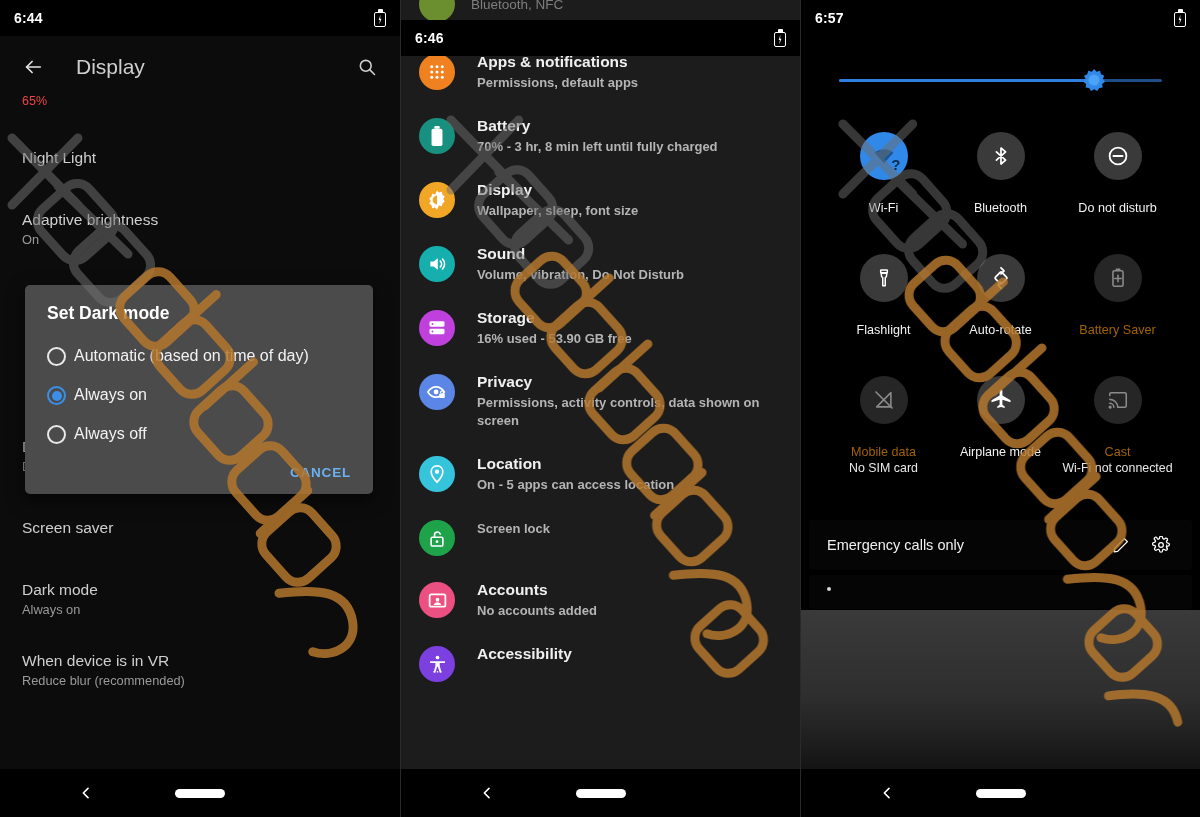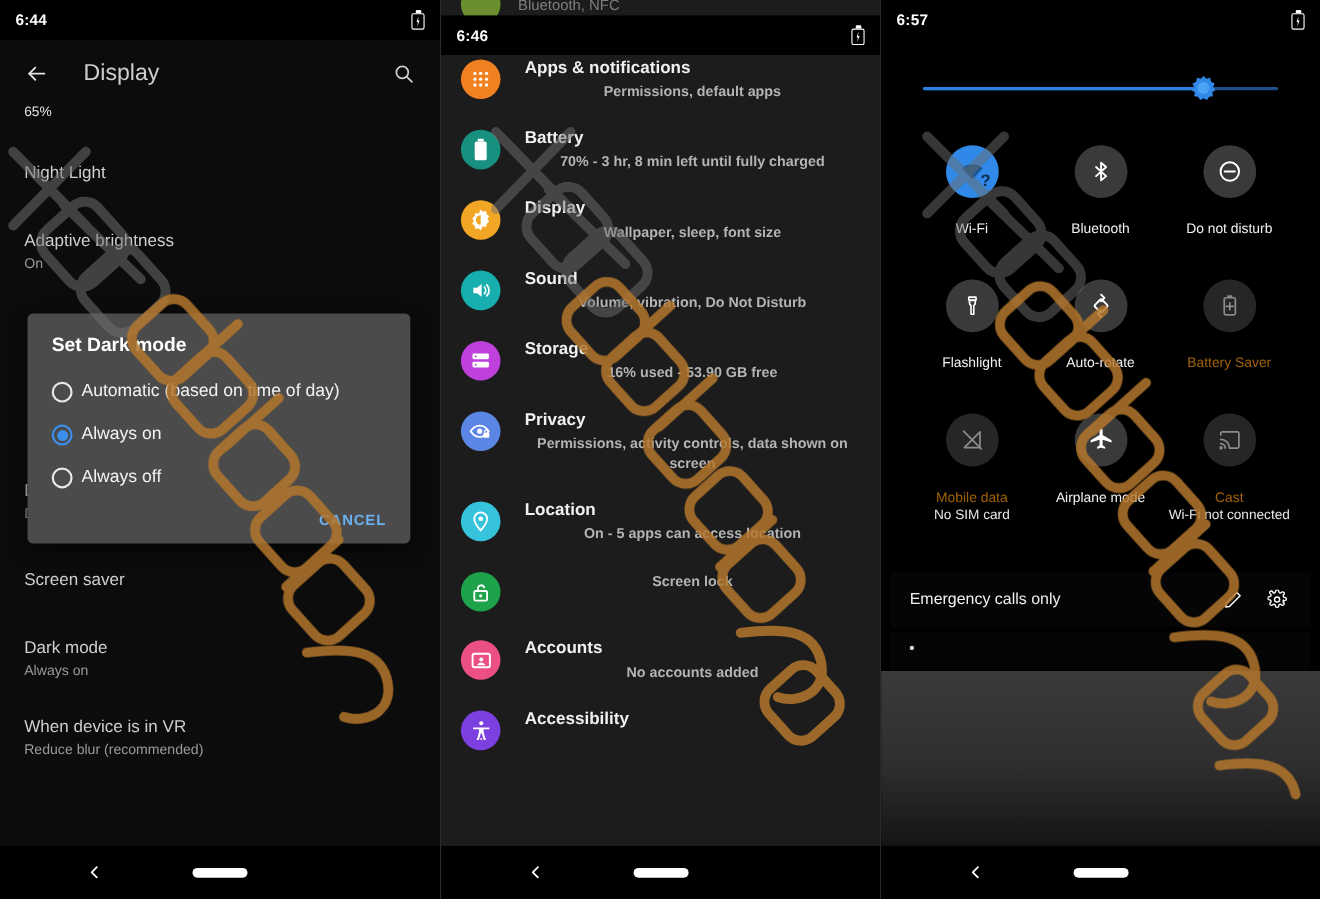--- a/index.html
+++ b/index.html
@@ -32,21 +32,21 @@
   .p1 { background:#0c0c0c; }
   .p1-appbar { position:absolute; top:36px; left:0; right:0; height:62px; display:flex; align-items:center; padding:0 16px; z-index:20; }
   .p1-appbar .back { width:34px; height:34px; display:flex; align-items:center; justify-content:center; color:#e4e4e4; }
   .p1-title { color:#cfcfcf; font-size:21px; margin-left:26px; flex:1; }
   .p1-search { width:34px; height:34px; display:flex; align-items:center; justify-content:center; color:#cfcfcf; }
 
   .p1-list { position:absolute; top:80px; left:0; right:0; bottom:48px; padding:0 0 0 0; }
   .p1-row { padding:0 22px; position:relative; }
   .p1-row .t { color:#cfcfcf; font-size:15.5px; line-height:20px; }
   .p1-row .s { color:#9a9a9a; font-size:12.8px; line-height:18px; margin-top:1px; }
-  .p1-cut { color:#e5e5e5; font-size:12.5px; padding:0 22px; }
+  .p1-cut { color:#ef4444; font-size:12.5px; padding:0 22px; }
 
   .dialog {
     position:absolute; left:25px; top:285px; width:348px;
     background:#4b4b4b; border-radius:5px; z-index:30;
     padding:18px 0 10px 0;
     box-shadow:0 6px 18px rgba(0,0,0,.6);
   }
   .dialog h2 { color:#fff; font-size:17.5px; font-weight:700; padding:0 22px 12px 22px; }
   .radio-row { display:flex; align-items:flex-start; padding:9px 22px; gap:8px; cursor:pointer; }
   .radio {
@@ -64,21 +64,21 @@
   .p2 { background:#1c1c1c; }
   .p2-peek { position:absolute; top:0; left:0; right:0; height:22px; overflow:hidden; z-index:5; }
   .p2-peek .dot { position:absolute; left:18px; top:-14px; width:36px; height:36px; border-radius:50%; background:#6b8f2e; }
   .p2-peek .txt { position:absolute; left:70px; top:-3px; color:#7e7e7e; font-size:13.5px; }
 
   .p2-list { position:absolute; top:40px; left:0; right:0; bottom:48px; }
   .s-row { display:flex; align-items:flex-start; padding:12px 18px 12px 18px; gap:22px; }
   .s-ico { flex:0 0 auto; width:36px; height:36px; border-radius:50%; display:flex; align-items:center; justify-content:center; margin-top:2px; }
   .s-txt { flex:1; min-width:0;font-weight:bold; }
   .s-title { color:#f0f0f0; font-size:15.5px; line-height:20px; }
-  .s-sub { color:#b4b4b4; font-size:13px; line-height:18px; margin-top:2px;text-align:center; }
+  .s-sub { color:#b4b4b4; font-size:13px; line-height:18px; margin-top:2px; }
   .s-cut { padding-left:18px; }
   .s-cut .c-ico { width:36px; height:14px; border-radius:18px 18px 0 0; background:#d8d8d8; }
 
   
   .p3 { background:#000; }
   .p3-shade { position:absolute; top:36px; left:0; right:0; bottom:0; background:#000; }
   .bright-wrap { position:absolute; top:60px; left:0; right:0; height:40px; display:flex; align-items:center; padding:0 38px; }
   .bright-track { position:relative; flex:1; height:3px; background:#1f4e86; border-radius:2px; }
   .bright-fill { position:absolute; left:0; top:0; height:3px; width:79%; background:#2f7fe0; border-radius:2px; }
   .bright-thumb { position:absolute; left:79%; top:50%; transform:translate(-50%,-50%); width:22px; height:22px; }
@@ -234,21 +234,21 @@
     </div>
   </div>
 
   <div class="panel p2">
 
     <div class="p2-peek">
       <span class="dot"></span>
       <span class="txt">Bluetooth, NFC</span>
     </div>
 
-    <div class="statusbar" style="top:14px">
+    <div class="statusbar" style="top:20px">
       <span class="clock">6:46</span>
       <span class="batt-ico">
         <span class="cap"></span>
           <span class="body"></span>
           <span class="bolt"></span>
       </span>
     </div>
 
     <div class="p2-list">
 

